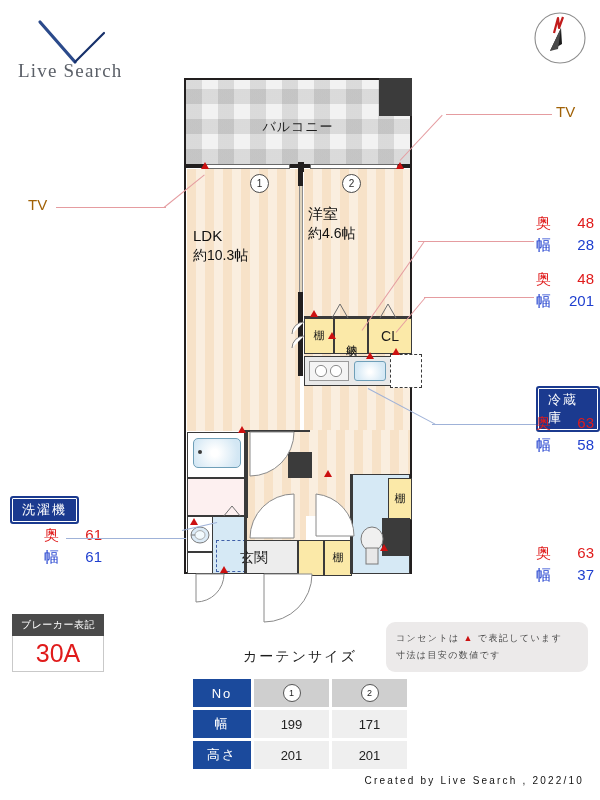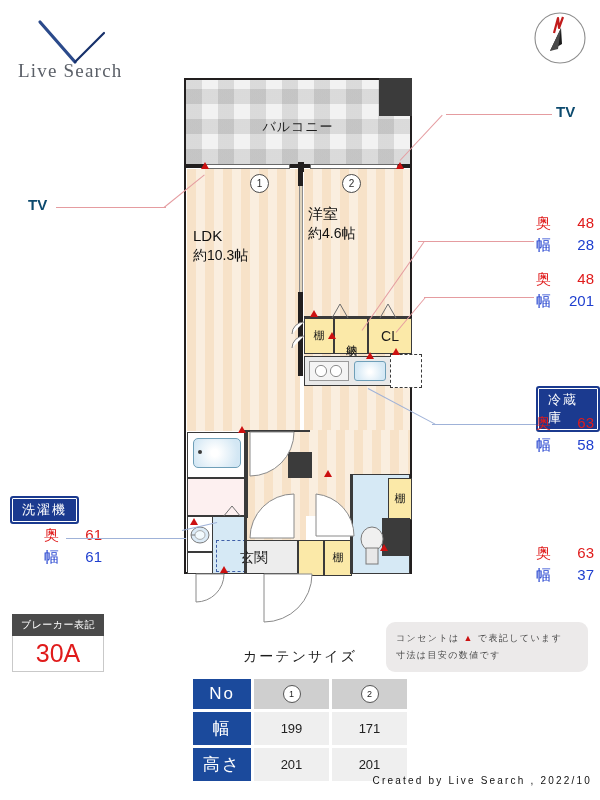--- a/index.html
+++ b/index.html
@@ -66,21 +66,21 @@
     font-size:10px;display:flex;align-items:center;justify-content:center;
   }
 
   .outlet{
     position:absolute;width:0;height:0;
     border-left:4.5px solid transparent;border-right:4.5px solid transparent;
     border-bottom:7px solid #cc1111;
   }
 
   
-  .tv{position:absolute;color:#0c4a6e;font-size:15px;font-weight:700;}
+  .tv{position:absolute;color:#a16207;font-size:15px;font-weight:400;}
   .lead{position:absolute;background:#e59ca0;height:1px;transform-origin:left center;}
   .lead-b{position:absolute;background:#9fb2d8;height:1px;transform-origin:left center;}
 
   .dims{position:absolute;font-size:15px;line-height:1.45;white-space:nowrap;}
   .dims .d{color:#e01b1b;}
   .dims .w{color:#1f3fcf;}
   .dims .lbl{display:inline-block;width:24px;}
   .dims .val{display:inline-block;min-width:34px;text-align:right;}
 
   .tag{
@@ -107,34 +107,34 @@
   }
   #note .tri{color:#cc1111;font-size:9px;}
 
   
   #curtain{left:190px;top:648px;width:220px;}
   #curtain .title{
     text-align:center;font-size:14px;color:#1d1d1d;letter-spacing:2px;margin-bottom:10px;
   }
   #curtain table{border-collapse:separate;border-spacing:3px;width:100%;}
   #curtain th{
-    background:#1b4a9c;color:#fff;font-size:17px;font-weight:normal;
+    background:#1b4a9c;color:#fff;font-size:13px;font-weight:normal;
     padding:5px 0;width:58px;letter-spacing:2px;
   }
   #curtain td{
     background:#efefef;color:#222;font-size:13px;text-align:center;padding:5px 0;
   }
   #curtain td.hdr{background:#cfcfcf;}
   #curtain td.hdr span{
     display:inline-flex;width:16px;height:16px;border-radius:50%;
     border:1px solid #555;background:#fff;align-items:center;justify-content:center;font-size:9px;
   }
 
   #footer{
-    right:8px;bottom:14px;font-size:10px;color:#111;letter-spacing:2.2px;
+    right:16px;bottom:14px;font-size:10px;color:#111;letter-spacing:2.2px;
   }
 </style>
 </head>
 <body>
 
 <div class="abs" id="logo">
   <svg width="120" height="48" viewBox="0 0 120 48">
     <path d="M22 4 L57 44" stroke="#2b4a8b" stroke-width="3.2" fill="none" stroke-linecap="round"></path>
     <path d="M57 44 L86 15" stroke="#16306a" stroke-width="2.2" fill="none" stroke-linecap="round"></path>
   </svg>

